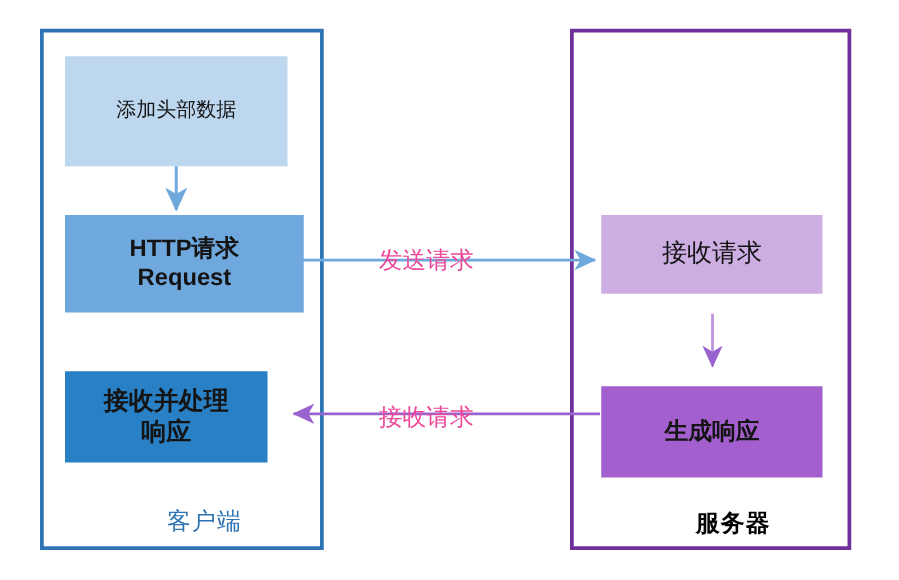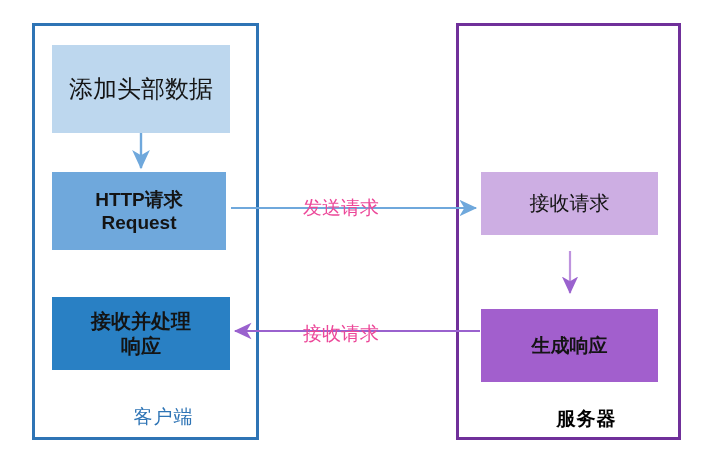--- a/index.html
+++ b/index.html
@@ -76,35 +76,35 @@
     display: block;
     white-space: nowrap;
   }
 
   .node-add-header {
     left: 52px;
     top: 45px;
     width: 178px;
     height: 88px;
     background: #BDD7EE;
-    font-size: 24px;
+    font-size: 16px;
   }
   .node-http-request {
     left: 52px;
     top: 172px;
-    width: 174px;
+    width: 191px;
     height: 78px;
     background: #6FA8DC;
     font-size: 19px;
     font-weight: bold;
   }
   .node-handle-response {
     left: 52px;
     top: 297px;
-    width: 178px;
+    width: 162px;
     height: 73px;
     background: #2980C4;
     font-size: 20px;
     font-weight: bold;
   }
   .node-recv-request {
     left: 481px;
     top: 172px;
     width: 177px;
     height: 63px;

